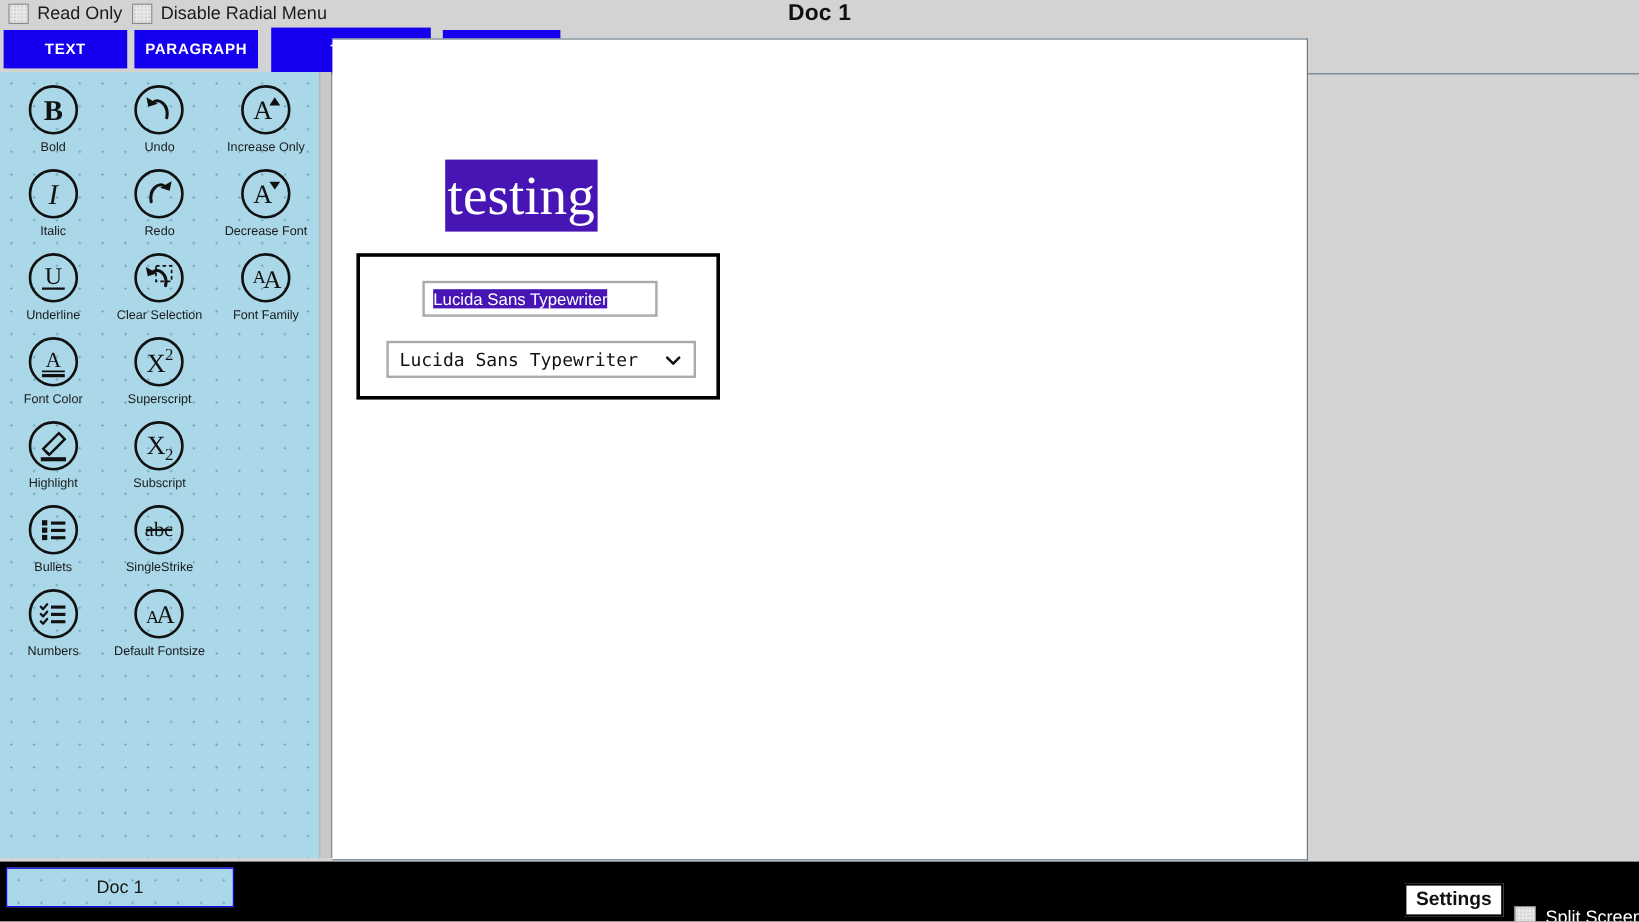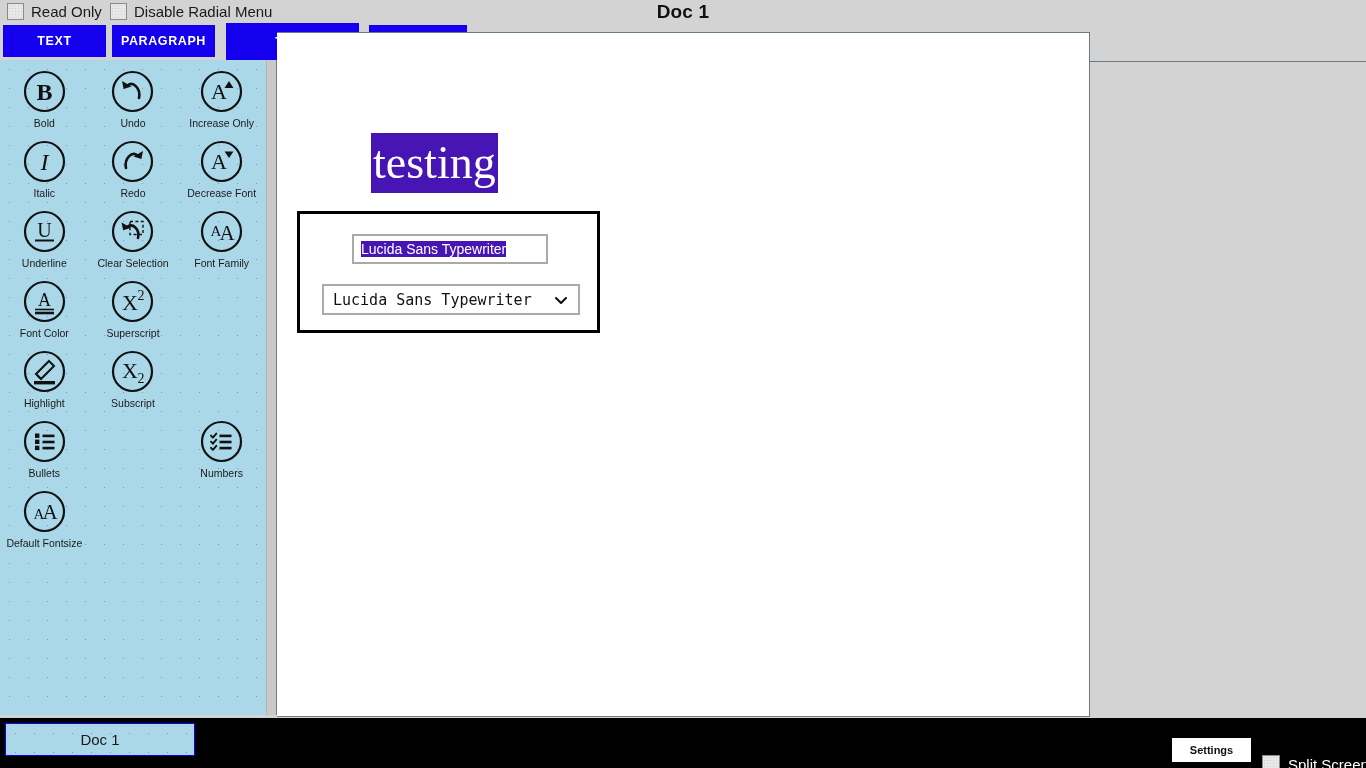--- a/index.html
+++ b/index.html
@@ -206,21 +206,21 @@
     font-size: 15px; color: #1a1a1a;
     cursor: pointer;
   }
   .settings-btn {
     position: absolute; left: 1170px; top: 18px;
     width: 83px; height: 28px;
     background: #ffffff;
     border: 2px solid #000000;
     box-sizing: border-box;
     display: flex; align-items: center; justify-content: center;
-    font-size: 11px; font-weight: bold; color: #111;
+    font-size: 16px; font-weight: bold; color: #111;
     cursor: pointer;
   }
   .split-group {
     position: absolute; left: 1262px; top: 37px;
     display: flex; align-items: center; gap: 8px;
   }
   .split-box {
     width: 18px; height: 18px;
     background: #e8e8e8;
     border: 1px solid #8a8a8a;
@@ -371,20 +371,28 @@
               <circle cx="21.5" cy="21.5" r="19.5" fill="none" stroke="#111" stroke-width="2.2"></circle>
               <rect x="12" y="13.5" width="4.4" height="4.4" fill="#111"></rect>
               <rect x="12" y="19.6" width="4.4" height="4.4" fill="#111"></rect>
               <rect x="12" y="25.7" width="4.4" height="4.4" fill="#111"></rect>
               <rect x="19.5" y="14.6" width="12" height="2.6" fill="#111"></rect>
               <rect x="19.5" y="20.7" width="12" height="2.6" fill="#111"></rect>
               <rect x="19.5" y="26.8" width="12" height="2.6" fill="#111"></rect>
             </svg></span>
           <span class="lb">Bullets</span>
         </div>
+        <div class="tool">
+          <span class="ic"><svg viewBox="0 0 43 43" width="43" height="43">
+              <circle cx="21.5" cy="21.5" r="19.5" fill="none" stroke="#111" stroke-width="2.2"></circle>
+              <text x="21.5" y="27" text-anchor="middle" font-family="Liberation Serif,serif" font-size="17" fill="#111">abc</text>
+              <line x1="10.5" y1="21.5" x2="32.5" y2="21.5" stroke="#111" stroke-width="1.9"></line>
+            </svg></span>
+          <span class="lb">SingleStrike</span>
+        </div>
         <div class="tool empty"></div>
         <div class="tool">
           <span class="ic"><svg viewBox="0 0 43 43" width="43" height="43">
               <circle cx="21.5" cy="21.5" r="19.5" fill="none" stroke="#111" stroke-width="2.2"></circle>
               <path d="M11 15.6 l1.9 2 3.4-4" fill="none" stroke="#111" stroke-width="1.9" stroke-linecap="round" stroke-linejoin="round"></path>
               <path d="M11 21.7 l1.9 2 3.4-4" fill="none" stroke="#111" stroke-width="1.9" stroke-linecap="round" stroke-linejoin="round"></path>
               <path d="M11 27.8 l1.9 2 3.4-4" fill="none" stroke="#111" stroke-width="1.9" stroke-linecap="round" stroke-linejoin="round"></path>
               <rect x="19.5" y="14.6" width="12" height="2.6" fill="#111"></rect>
               <rect x="19.5" y="20.7" width="12" height="2.6" fill="#111"></rect>
               <rect x="19.5" y="26.8" width="12" height="2.6" fill="#111"></rect>

